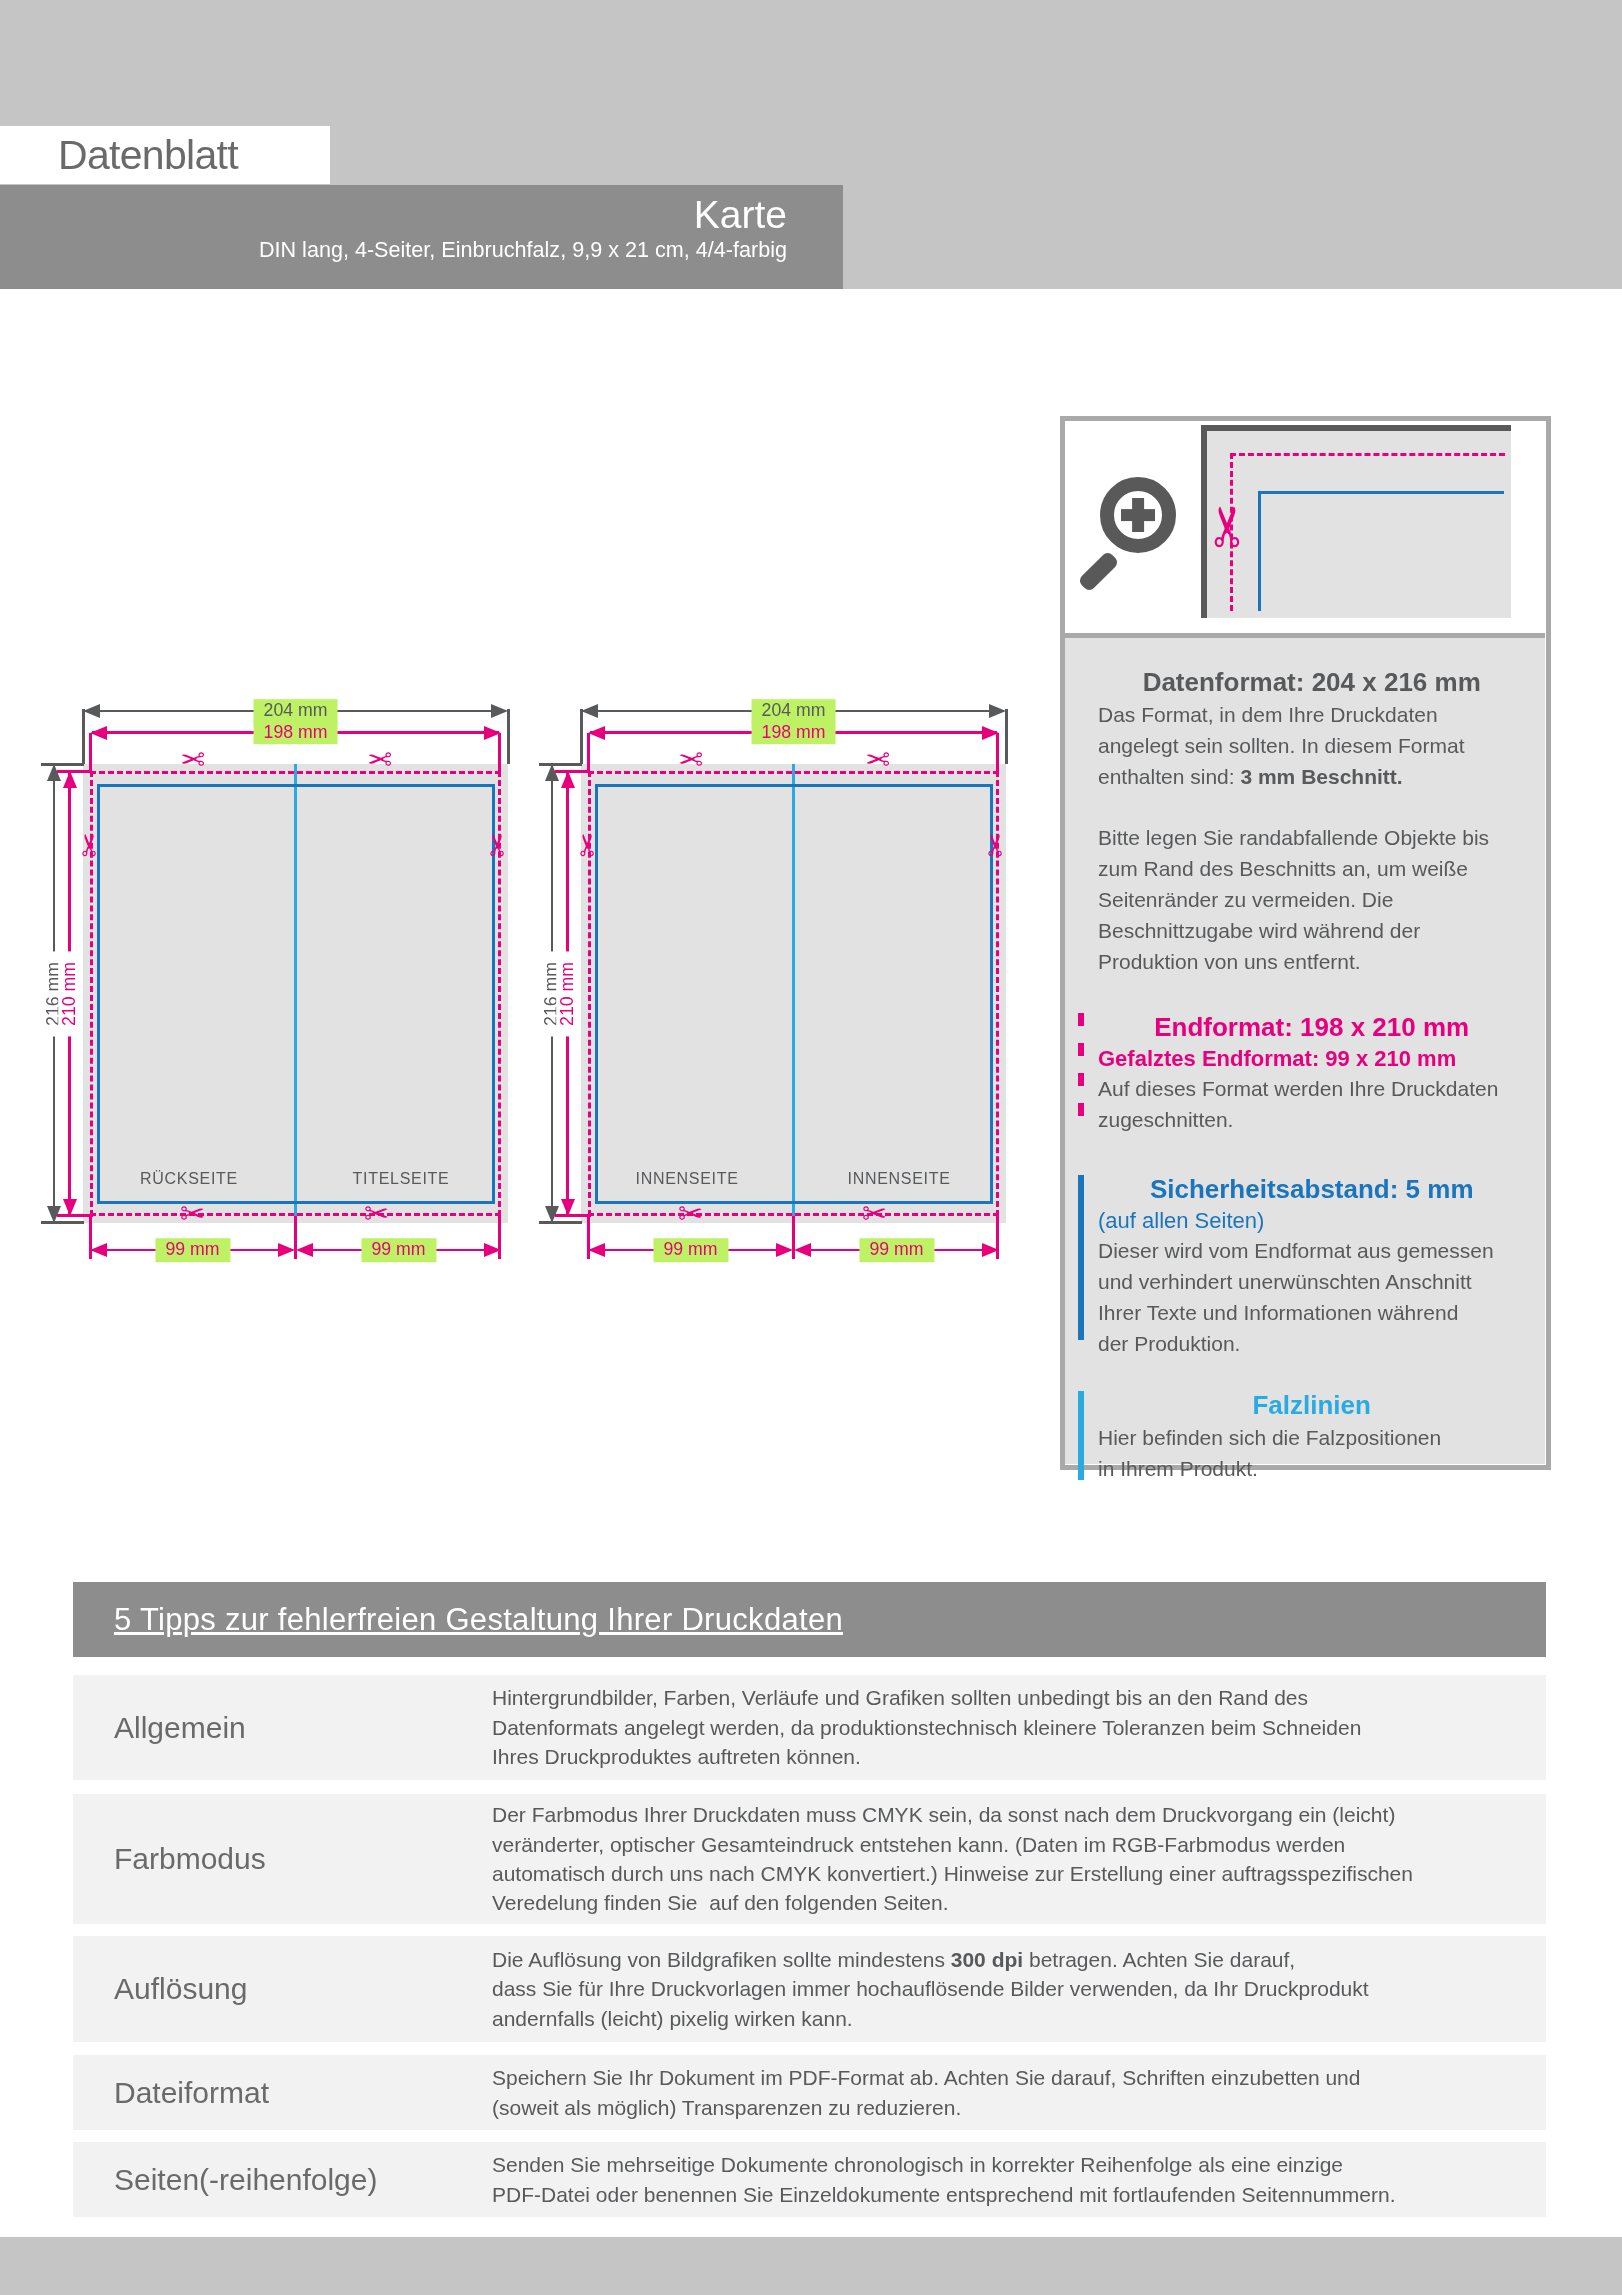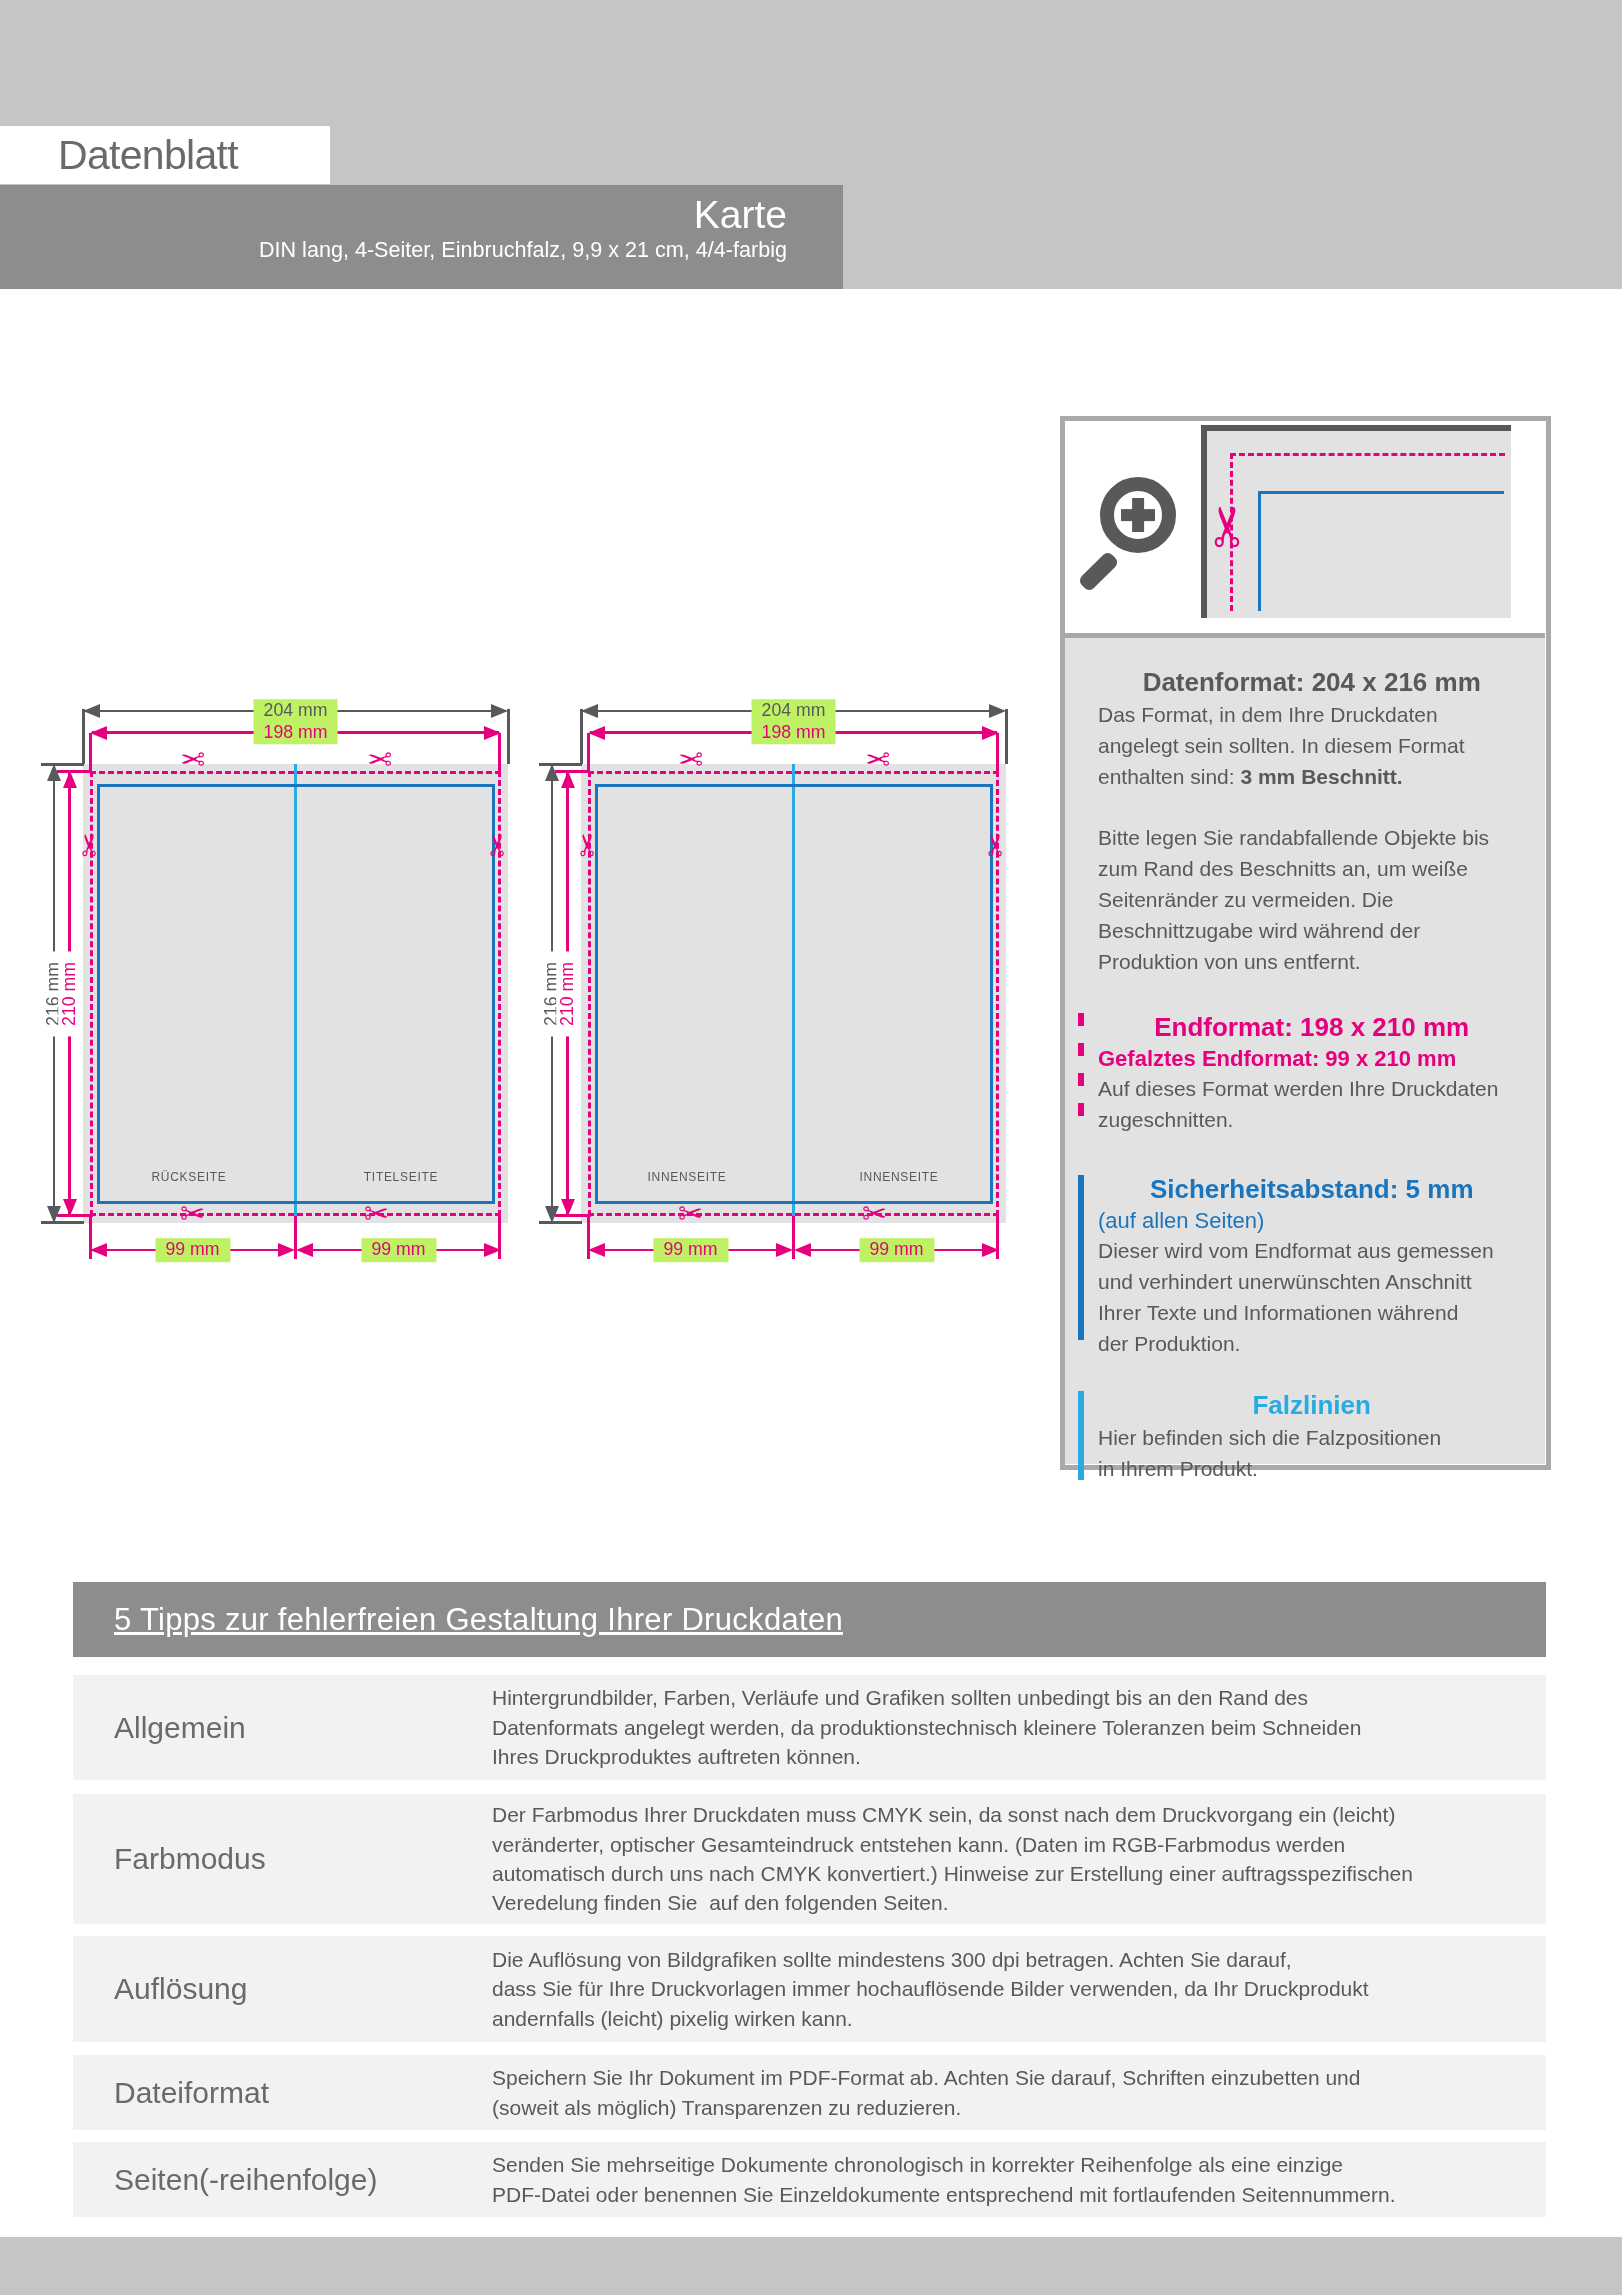--- a/index.html
+++ b/index.html
@@ -12,21 +12,21 @@
   #datenblatt-box span{padding-left:58px;font-size:41px;color:#6a6a6a;letter-spacing:-0.7px;}
   #karte-bar{left:0;top:185px;width:843px;height:104px;background:#8d8d8d;color:#ffffff;text-align:right;box-sizing:border-box;padding-right:56px;}
   #karte-title{display:block;margin-top:7.9px;font-size:39px;line-height:43px;letter-spacing:0;}
   #karte-subtitle{display:block;font-size:21.6px;line-height:27.5px;}
   
   .diagram{position:absolute;top:704px;width:517px;height:563px;}
   .card{position:absolute;left:42px;top:60px;width:425px;height:459px;background:#e2e2e2;}
   .trim{position:absolute;left:49px;top:67px;width:411px;height:445px;border:3.9px dashed #e6007e;box-sizing:border-box;}
   .safety{position:absolute;left:56px;top:80px;width:398px;height:420px;border:3.9px solid #1b75bc;box-sizing:border-box;}
   .fold{position:absolute;left:253px;top:60px;width:3.3px;height:459px;background:#29abe2;}
-  .panel-label{position:absolute;width:196px;height:22px;font-size:12px;letter-spacing:0.7px;color:#58595b;text-align:center;}
+  .panel-label{position:absolute;width:196px;height:22px;font-size:16px;letter-spacing:0.7px;color:#58595b;text-align:center;}
   .tick{position:absolute;}
   .dimh{position:absolute;height:14.4px;}
   .dimh .dl{position:absolute;left:2px;right:2px;top:5.9px;height:2.6px;background:var(--c);}
   .dimv{position:absolute;width:14.4px;}
   .dimv .dl{position:absolute;top:2px;bottom:2px;left:5.9px;width:2.6px;background:var(--c);}
   .ah{position:absolute;width:0;height:0;border-style:solid;}
   .al{left:0;top:0;border-width:7.2px 17px 7.2px 0;border-color:transparent var(--c) transparent transparent;}
   .ar{right:0;top:0;border-width:7.2px 0 7.2px 17px;border-color:transparent transparent transparent var(--c);}
   .at{top:0;left:0;border-width:0 7.2px 17px 7.2px;border-color:transparent transparent var(--c) transparent;}
   .ab{bottom:0;left:0;border-width:17px 7.2px 0 7.2px;border-color:var(--c) transparent transparent transparent;}
@@ -51,21 +51,21 @@
   #mini-card{left:1201px;top:425px;width:304px;height:187px;background:#e2e2e2;border-top:6.5px solid #595959;border-left:6.5px solid #595959;box-sizing:content-box;}
   #mini-trim{left:1230px;top:453px;width:275px;height:158px;border-left:3.9px dashed #e6007e;border-top:3.9px dashed #e6007e;box-sizing:border-box;}
   #mini-safety{left:1258px;top:491px;width:246px;height:120px;border-left:3.9px solid #1b75bc;border-top:3.9px solid #1b75bc;box-sizing:border-box;}
   #mini-scissors{left:1205px;top:499px;font-size:55px;line-height:55px;color:#e6007e;transform:rotate(-90deg);}
   
   #tips-bar{left:73px;top:1582px;width:1473px;height:75px;background:#8d8d8d;color:#ffffff;display:flex;align-items:center;}
   #tips-bar span{padding-left:41px;font-size:31px;letter-spacing:0.3px;text-decoration:underline;}
   .tip-row{position:absolute;left:73px;width:1473px;background:#f2f2f2;display:flex;align-items:center;}
   .tip-label{width:419px;box-sizing:border-box;padding-left:41px;font-size:30px;color:#6a6a6a;flex:none;}
   .tip-text{flex:1;font-size:21px;line-height:29.4px;color:#58595b;}
-  .tip-text b{font-weight:400;}
+  .tip-text b{font-weight:700;}
   #bottom-band{left:0;top:2237px;width:1623px;height:59px;background:#c5c5c5;}
 </style>
 </head>
 <body>
 
 <div id="page">
 
   <div id="top-band" class="abs"></div>
   <div id="datenblatt-box" class="abs">
     <span>Datenblatt</span>

